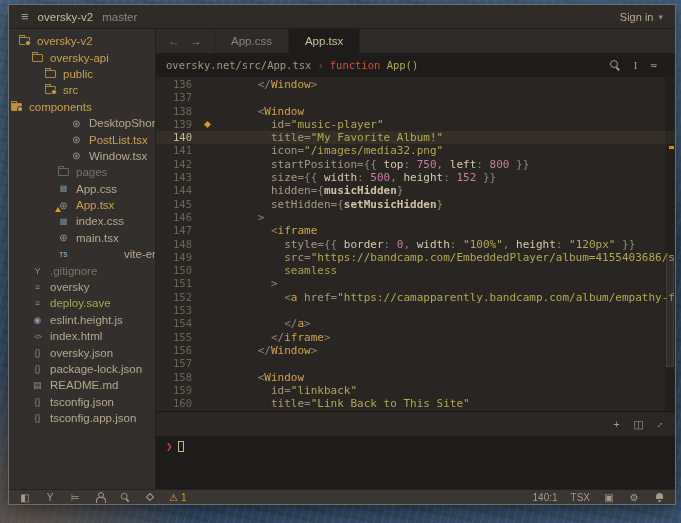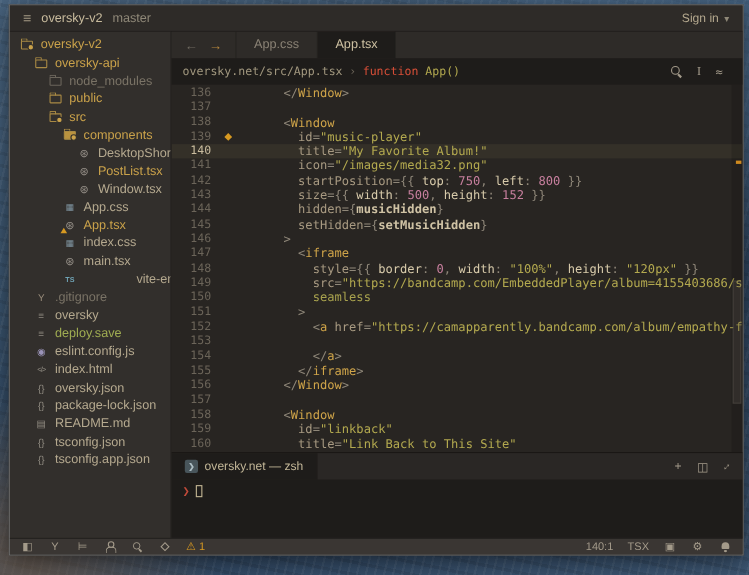--- a/index.html
+++ b/index.html
@@ -156,55 +156,55 @@
           <span class="tlabel t-gold">oversky-v2</span>
         </div>
         <div class="titem" style="padding-left: 21px;">
           <span class="ico">
             <span class="fold"></span>
           </span>
           <span class="tlabel t-gold">oversky-api</span>
         </div>
         <div class="titem" style="padding-left: 34px;">
           <span class="ico">
-            <span class="fold dim"></span>
-          </span>
-          <span class="tlabel t-dim">node_modules</span>
+            <span class="fold"></span>
+          </span>
+          <span class="tlabel t-gold">public</span>
         </div>
         <div class="titem" style="padding-left: 34px;">
           <span class="ico">
-            <span class="fold"></span>
-          </span>
-          <span class="tlabel t-gold">public</span>
-        </div>
-        <div class="titem" style="padding-left: 34px;">
-          <span class="ico">
             <span class="fold open"></span>
           </span>
           <span class="tlabel t-gold">src</span>
         </div>
-        <div class="titem" style="padding-left: 47px;">
+        <div class="titem" style="">
           <span class="ico">
             <span class="fold open filled"></span>
           </span>
           <span class="tlabel t-gold">components</span>
         </div>
         <div class="titem" style="padding-left: 60px;">
           <span class="ico g-react">⊛</span>
           <span class="tlabel t-tan">DesktopShortcut.tsx</span>
         </div>
         <div class="titem" style="padding-left: 60px;">
           <span class="ico g-react">⊛</span>
           <span class="tlabel t-gold">PostList.tsx</span>
         </div>
         <div class="titem" style="padding-left: 60px;">
           <span class="ico g-react">⊛</span>
           <span class="tlabel t-tan">Window.tsx</span>
         </div>
         <div class="titem" style="padding-left: 47px;">
+          <span class="ico">
+            <span class="fold dim"></span>
+          </span>
+          <span class="tlabel t-dim">pages</span>
+        </div>
+        <div class="titem" style="padding-left: 47px;">
           <span class="ico g-css">▦</span>
           <span class="tlabel t-tan">App.css</span>
         </div>
         <div class="titem" style="padding-left: 47px;">
           <span class="ico g-react">⊛<span class="warnmark"></span></span>
           <span class="tlabel t-gold">App.tsx</span>
         </div>
         <div class="titem" style="padding-left: 47px;">
           <span class="ico g-css">▦</span>
           <span class="tlabel t-tan">index.css</span>
@@ -224,21 +224,21 @@
         <div class="titem" style="padding-left: 21px;">
           <span class="ico g-text">≡</span>
           <span class="tlabel t-tan">oversky</span>
         </div>
         <div class="titem" style="padding-left: 21px;">
           <span class="ico g-text">≡</span>
           <span class="tlabel t-green">deploy.save</span>
         </div>
         <div class="titem" style="padding-left: 21px;">
           <span class="ico g-eslint">◉</span>
-          <span class="tlabel t-tan">eslint.config.js</span>
+          <span class="tlabel t-tan">eslint.height.js</span>
         </div>
         <div class="titem" style="padding-left: 21px;">
           <span class="ico g-html">&lt;/&gt;</span>
           <span class="tlabel t-tan">index.html</span>
         </div>
         <div class="titem" style="padding-left: 21px;">
           <span class="ico g-json">{}</span>
           <span class="tlabel t-tan">oversky.json</span>
         </div>
         <div class="titem" style="padding-left: 21px;">
@@ -318,24 +318,20 @@
             <div class="cline"><span class="lnum">161</span><span class="lgut"></span><span class="ltext" style="padding-left: 8ch;"><span class="tk-attr">startPosition</span><span class="tk-p">={{ </span><span class="tk-key">top</span><span class="tk-p">: </span><span class="tk-num">900</span><span class="tk-p">, </span><span class="tk-key">left</span><span class="tk-p">: </span><span class="tk-num">1150</span><span class="tk-p"> }}</span></span></div>
           </div>
         <div class="vscroll">
           <div class="vthumb"></div>
           <div class="vmark"></div>
         </div>
       </div>
 
       <div class="terminal">
         <div class="termstrip">
-          <span class="termtab">
-            <span class="term-chip">❯</span>
-            <span>oversky.net — zsh</span>
-          </span>
           <span class="spacer"></span>
           <span class="termicons">
             <span>+</span>
             <span>◫</span>
             <span class="maxarrow">↕</span>
           </span>
         </div>
         <div class="termbody">
           <div><span class="tprompt">❯</span><span class="tcursor"></span></div>
         </div>

